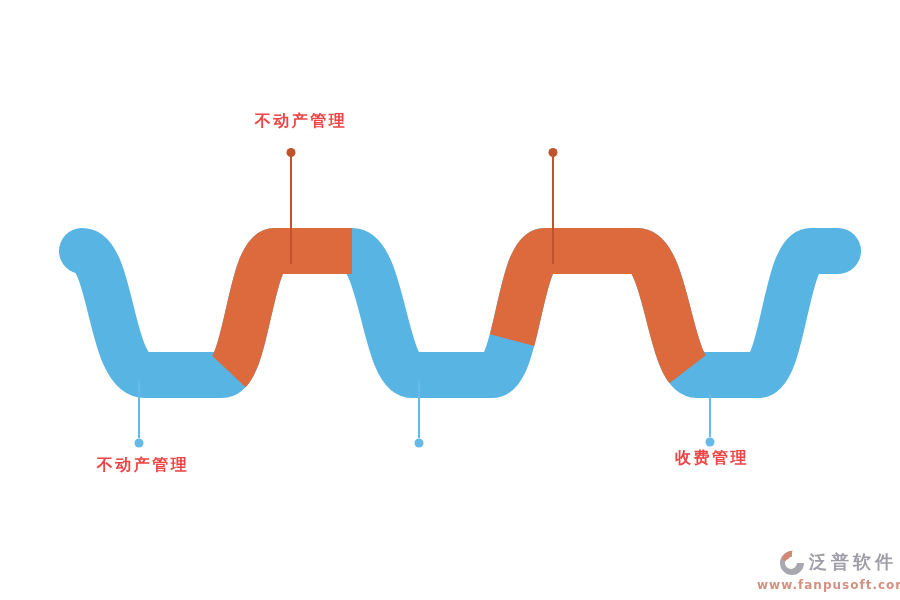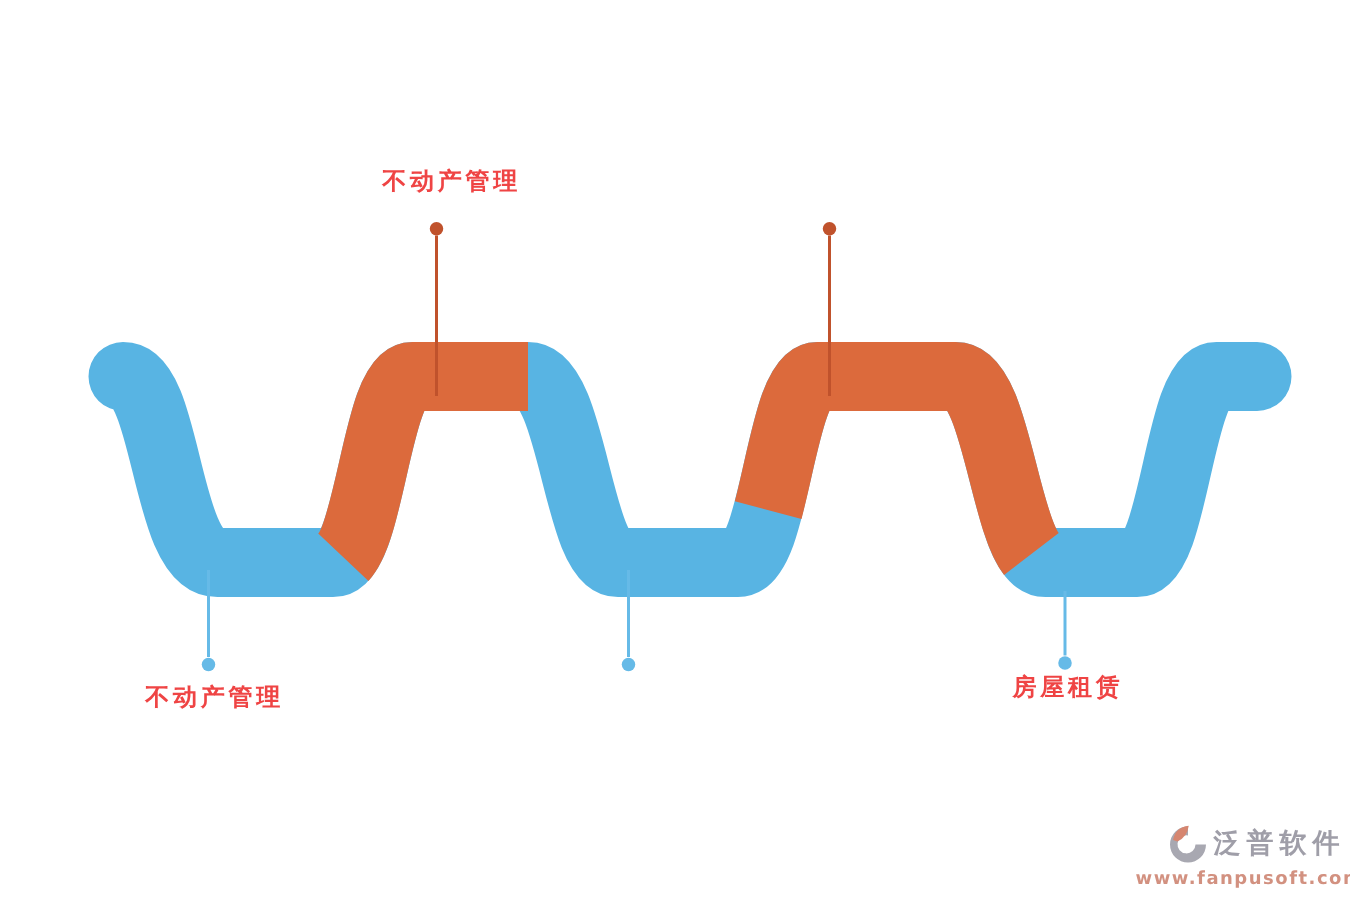--- a/index.html
+++ b/index.html
@@ -75,21 +75,21 @@
     <line x1="139" y1="380" x2="139" y2="438" stroke-width="2" stroke="#66bae7"></line>
     <circle cx="139" cy="443" r="4.5" fill="#66bae7"></circle>
     <line x1="419" y1="380" x2="419" y2="438" stroke-width="2" stroke="#66bae7"></line>
     <circle cx="419" cy="443" r="4.5" fill="#66bae7"></circle>
     <line x1="710" y1="394" x2="710" y2="437" stroke-width="2" stroke="#66bae7"></line>
     <circle cx="710" cy="442" r="4.5" fill="#66bae7"></circle>
   </svg>
 
   <div class="seg-label lbl-bot-1">不动产管理</div>
   <div class="seg-label lbl-top-1">不动产管理</div>
-  <div class="seg-label lbl-bot-3">房屋租赁</div>
+  <div class="seg-label lbl-bot-3">收费管理</div>
 
   <div class="watermark">
     <div class="brand-row">
       <svg width="30" height="30" viewBox="0 0 30 30">
         <path d="M15 4 A12 12 0 1 0 27 16 L20 16 A6 6 0 1 1 15 10 Z" fill="#9a99a4"></path>
         <path d="M5 13 Q6.5 4.5 15.5 3.5 Q14.5 11 8 14 Z" fill="#cf7258"></path>
       </svg>
       <span class="brand-name">泛普软件</span>
     </div>
     <div class="brand-url">www.fanpusoft.com</div>

